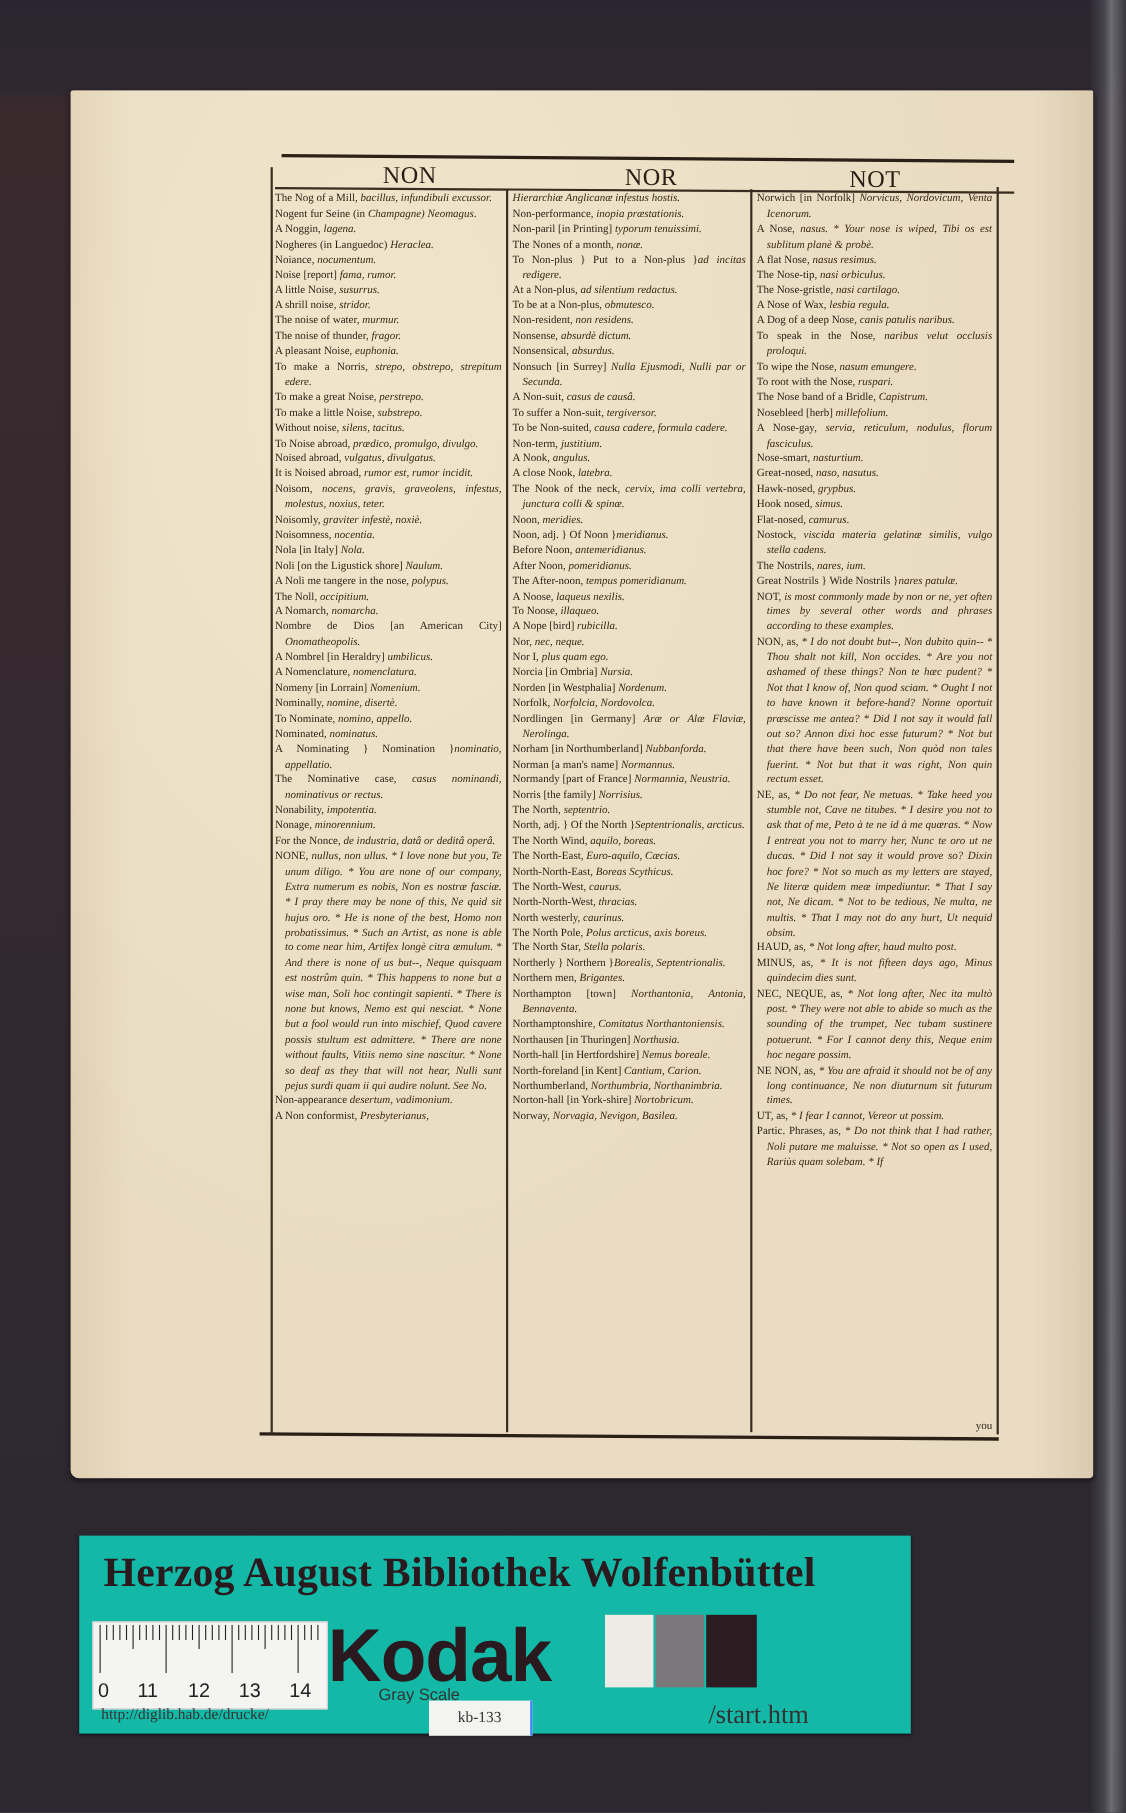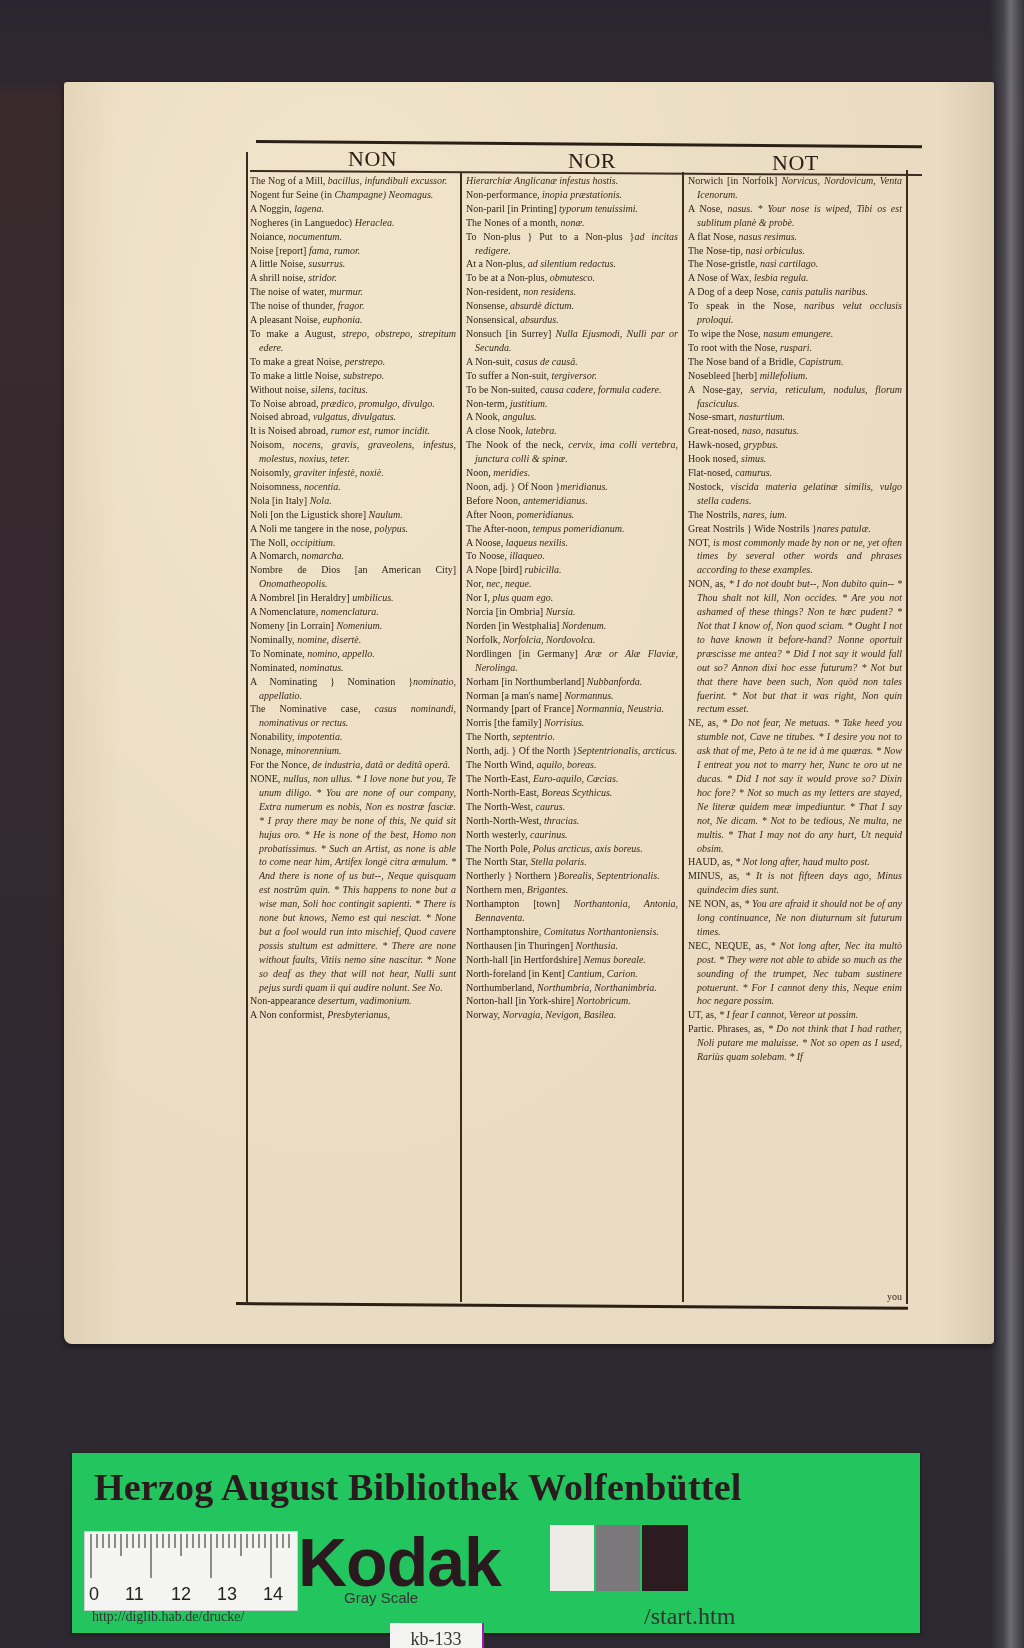--- a/index.html
+++ b/index.html
@@ -47,22 +47,22 @@
   .column {
     position: absolute; top: 174px; color: #2a1d12;
     font-size: 10px; line-height: 13.9px;
     font-family: "Liberation Serif", "DejaVu Serif", serif;
   }
   .entry { margin: 0; padding-left: 9px; text-indent: -9px; text-align: justify; }
   .entry i { font-style: italic; color: #3a2818; }
   .catch { text-align: right; padding-right: 2px; }
   
   .card {
-    position: absolute; left: 72px; top: 1453px; width: 848px; height: 180px;
-    background: #22c55e; box-shadow: 0 1px 3px rgba(0,0,0,.6);
+    position: absolute; left: 72px; top: 1396px; width: 756px; height: 180px;
+    background: #14b8a6; box-shadow: 0 1px 3px rgba(0,0,0,.6);
   }
   .card-title {
     position: absolute; left: 22px; top: 12px; font-size: 38px; font-weight: bold;
     color: #2a1a1e; font-family: "Liberation Serif", serif; letter-spacing: .2px;
   }
   .ruler {
     position: absolute; left: 12px; top: 78px; width: 212px; height: 78px;
     background: #f4f4f2; border: 1px solid #cfcfcf;
   }
   .ruler-ticks { position: absolute; left: 4px; top: 2px; width: 204px; height: 44px; }
@@ -71,22 +71,22 @@
     position: absolute; left: 226px; top: 70px; font-size: 68px; font-weight: bold;
     color: #2a1a20; font-family: "Liberation Sans", sans-serif; letter-spacing: -1px;
   }
   .grayscale-label {
     position: absolute; left: 272px; top: 136px; font-size: 15px; color: #333;
     font-family: "Liberation Sans", sans-serif;
   }
   .patch { position: absolute; top: 72px; height: 66px; }
   .id-box {
     position: absolute; left: 318px; top: 150px; width: 92px; height: 32px;
-    background: #f3f3f1; border-right: 2px solid #a21caf;
-    font-size: 18px; color: #333; text-align: center; line-height: 32px; margin-top: 20px;
+    background: #f3f3f1; border-right: 2px solid #3b82f6;
+    font-size: 14px; color: #333; text-align: center; line-height: 32px;
   }
   .url-left { position: absolute; left: 20px; top: 156px; font-size: 14px; color: #333; }
   .url-right { position: absolute; left: 572px; top: 150px; font-size: 24px; color: #333; }
 </style>
 </head>
 <body>
 
 <div class="scan-bg"></div>
 <div class="right-edge"></div>
 
@@ -109,21 +109,21 @@
     <p class="entry"><span>Nogent fur Seine (in </span><i>Champagne) Neomagus.</i></p>
     <p class="entry"><span>A Noggin, </span><i>lagena.</i></p>
     <p class="entry"><span>Nogheres (in Languedoc) </span><i>Heraclea.</i></p>
     <p class="entry"><span>Noiance, </span><i>nocumentum.</i></p>
     <p class="entry"><span>Noise [report] </span><i>fama, rumor.</i></p>
     <p class="entry"><span>A little Noise, </span><i>susurrus.</i></p>
     <p class="entry"><span>A shrill noise, </span><i>stridor.</i></p>
     <p class="entry"><span>The noise of water, </span><i>murmur.</i></p>
     <p class="entry"><span>The noise of thunder, </span><i>fragor.</i></p>
     <p class="entry"><span>A pleasant Noise, </span><i>euphonia.</i></p>
-    <p class="entry"><span>To make a August, </span><i>strepo, obstrepo, strepitum edere.</i></p>
+    <p class="entry"><span>To make a Norris, </span><i>strepo, obstrepo, strepitum edere.</i></p>
     <p class="entry"><span>To make a great Noise, </span><i>perstrepo.</i></p>
     <p class="entry"><span>To make a little Noise, </span><i>substrepo.</i></p>
     <p class="entry"><span>Without noise, </span><i>silens, tacitus.</i></p>
     <p class="entry"><span>To Noise abroad, </span><i>prædico, promulgo, divulgo.</i></p>
     <p class="entry"><span>Noised abroad, </span><i>vulgatus, divulgatus.</i></p>
     <p class="entry"><span>It is Noised abroad, </span><i>rumor est, rumor incidit.</i></p>
     <p class="entry"><span>Noisom, </span><i>nocens, gravis, graveolens, infestus, molestus, noxius, teter.</i></p>
     <p class="entry"><span>Noisomly, </span><i>graviter infestè, noxiè.</i></p>
     <p class="entry"><span>Noisomness, </span><i>nocentia.</i></p>
     <p class="entry"><span>Nola [in Italy] </span><i>Nola.</i></p>
@@ -225,22 +225,22 @@
     <p class="entry"><span>Hook nosed, </span><i>simus.</i></p>
     <p class="entry"><span>Flat-nosed, </span><i>camurus.</i></p>
     <p class="entry"><span>Nostock, </span><i>viscida materia gelatinæ similis, vulgo stella cadens.</i></p>
     <p class="entry"><span>The Nostrils, </span><i>nares, ium.</i></p>
     <p class="entry"><span>Great Nostrils } Wide Nostrils }</span><i>nares patulæ.</i></p>
     <p class="entry"><span>NOT, </span><i>is most commonly made by non or ne, yet often times by several other words and phrases according to these examples.</i></p>
     <p class="entry"><span>NON, as, </span><i>* I do not doubt but--, Non dubito quin-- * Thou shalt not kill, Non occides. * Are you not ashamed of these things? Non te hæc pudent? * Not that I know of, Non quod sciam. * Ought I not to have known it before-hand? Nonne oportuit præscisse me antea? * Did I not say it would fall out so? Annon dixi hoc esse futurum? * Not but that there have been such, Non quòd non tales fuerint. * Not but that it was right, Non quin rectum esset.</i></p>
     <p class="entry"><span>NE, as, </span><i>* Do not fear, Ne metuas. * Take heed you stumble not, Cave ne titubes. * I desire you not to ask that of me, Peto à te ne id à me quæras. * Now I entreat you not to marry her, Nunc te oro ut ne ducas. * Did I not say it would prove so? Dixin hoc fore? * Not so much as my letters are stayed, Ne literæ quidem meæ impediuntur. * That I say not, Ne dicam. * Not to be tedious, Ne multa, ne multis. * That I may not do any hurt, Ut nequid obsim.</i></p>
     <p class="entry"><span>HAUD, as, </span><i>* Not long after, haud multo post.</i></p>
     <p class="entry"><span>MINUS, as, </span><i>* It is not fifteen days ago, Minus quindecim dies sunt.</i></p>
+    <p class="entry"><span>NEC, NEQUE, as, </span><i>* Not long after, Nec ita multò post. * They were not able to abide so much as the sounding of the trumpet, Nec tubam sustinere potuerunt. * For I cannot deny this, Neque enim hoc negare possim.</i></p>
     <p class="entry"><span>NE NON, as, </span><i>* You are afraid it should not be of any long continuance, Ne non diuturnum sit futurum times.</i></p>
-    <p class="entry"><span>NEC, NEQUE, as, </span><i>* Not long after, Nec ita multò post. * They were not able to abide so much as the sounding of the trumpet, Nec tubam sustinere potuerunt. * For I cannot deny this, Neque enim hoc negare possim.</i></p>
     <p class="entry"><span>UT, as, </span><i>* I fear I cannot, Vereor ut possim.</i></p>
     <p class="entry"><span>Partic. Phrases, as, </span><i>* Do not think that I had rather, Noli putare me maluisse. * Not so open as I used, Rariùs quam solebam. * If</i></p>
   </div>
 <div class="column catch" style="left:850px; top:1290px; width:52px;">you</div>
 
 <div class="card">
   <div class="card-title">Herzog August Bibliothek Wolfenbüttel</div>
   <div class="ruler">
     <svg class="ruler-ticks" viewBox="0 0 204 44">
       <g stroke="#222" stroke-width="1">

